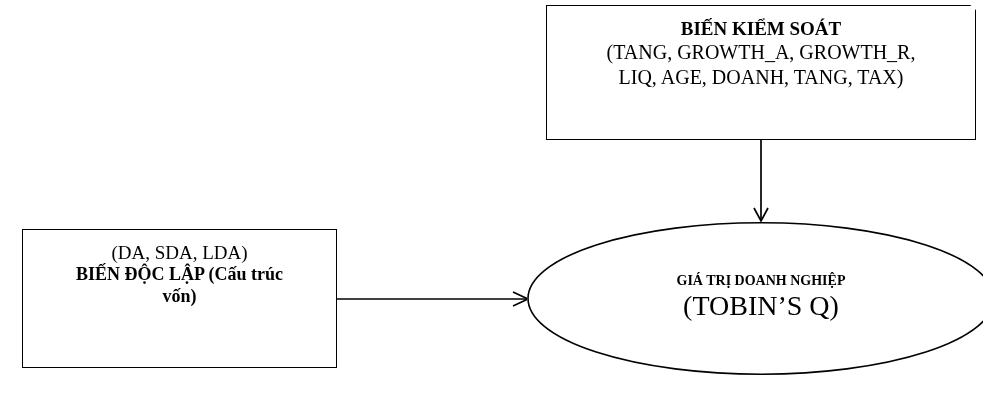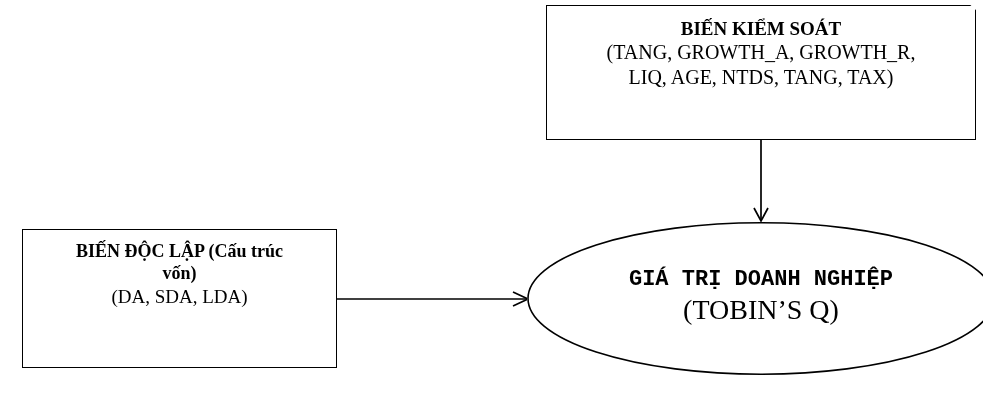--- a/index.html
+++ b/index.html
@@ -89,21 +89,21 @@
     height: 100%;
   }
   #node-firm-value .ellipse-label {
     position: absolute;
     left: 0;
     right: 0;
     top: 50%;
     transform: translateY(-52%);
     text-align: center;
   }
-  #node-firm-value .t-bold { font-size: 22px; font-family: Liberation Mono, monospace; }
+  #node-firm-value .t-bold { font-size: 14px; }
   #node-firm-value .t-plain { font-size: 28px; }
 </style>
 </head>
 <body>
 
 <div id="diagram-canvas">
 
   <svg class="edge-layer" viewBox="0 0 1007 412" width="1007" height="412" aria-hidden="true">
 
     <g>
@@ -113,27 +113,27 @@
 
     <g>
       <line x1="337" y1="299" x2="527" y2="299" stroke="#000000" stroke-width="1.7"></line>
       <polyline points="513,292 528,299 513,306" fill="none" stroke="#000000" stroke-width="1.7" stroke-linecap="butt"></polyline>
     </g>
   </svg>
 
   <div class="node box" id="node-control-variables">
     <div class="txt t-bold">BIẾN KIỂM SOÁT</div>
     <div class="txt t-plain">(TANG, GROWTH_A, GROWTH_R,</div>
-    <div class="txt t-plain">LIQ, AGE, NTDS, TANG, TAX)</div>
+    <div class="txt t-plain">LIQ, AGE, DOANH, TANG, TAX)</div>
   </div>
 
   <div class="node box" id="node-independent-variables">
+    <div class="txt t-plain">(DA, SDA, LDA)</div>
     <div class="txt t-bold">BIẾN ĐỘC LẬP (Cấu trúc
 vốn)</div>
-    <div class="txt t-plain">(DA, SDA, LDA)</div>
   </div>
 
   <div class="node" id="node-firm-value">
     <svg class="ellipse-shape" viewBox="0 0 468 153" width="468" height="153" preserveAspectRatio="none" aria-hidden="true">
       <ellipse cx="234" cy="76.5" rx="233" ry="75.7" fill="#ffffff" stroke="#000000" stroke-width="1.6" vector-effect="non-scaling-stroke"></ellipse>
     </svg>
     <div class="ellipse-label">
       <div class="txt t-bold">GIÁ TRỊ DOANH NGHIỆP</div>
       <div class="txt t-plain">(TOBIN’S Q)</div>
     </div>

